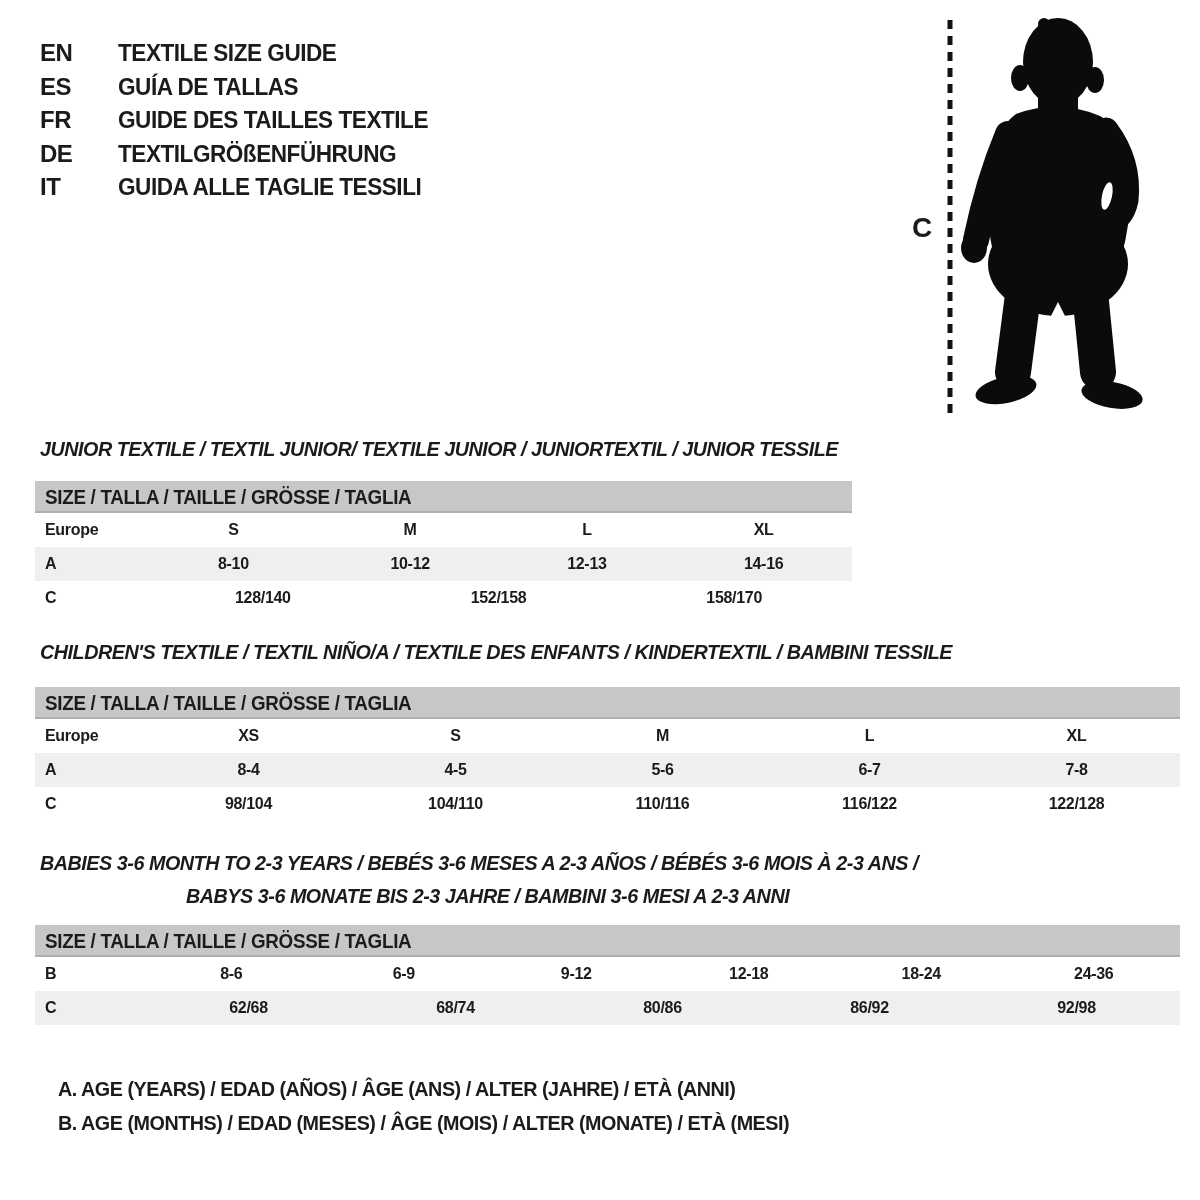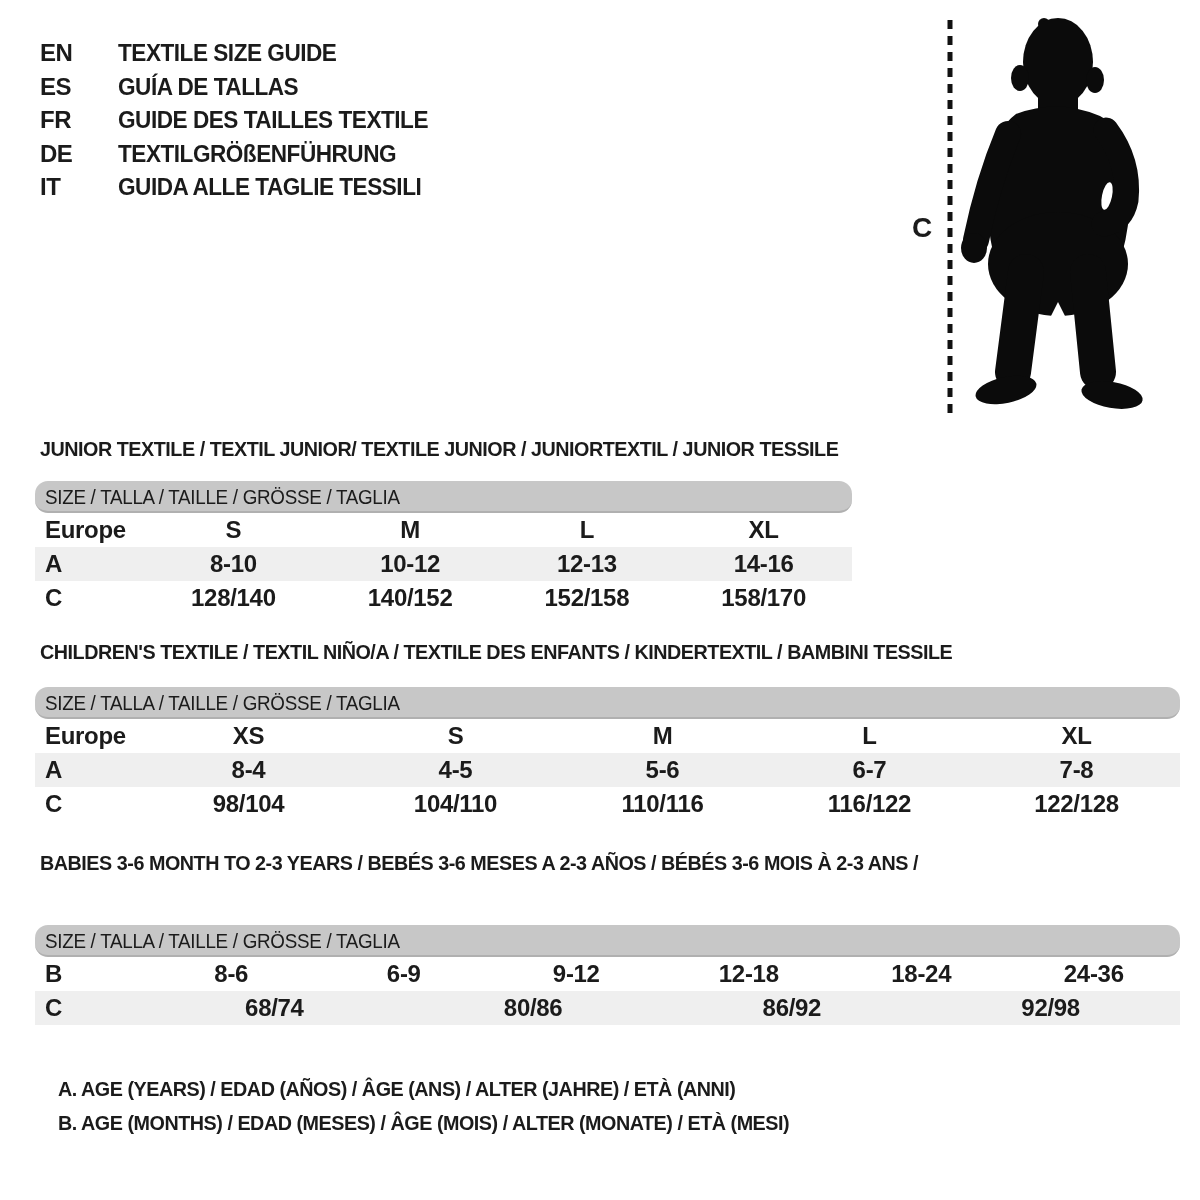--- a/index.html
+++ b/index.html
@@ -22,31 +22,30 @@
   .lang-list{position:absolute;left:40px;top:36px;}
   .lang-row{height:33.5px;line-height:33.5px;font-size:24px;font-weight:bold;letter-spacing:-0.5px;white-space:nowrap;}
   .lang-code{display:inline-block;width:78px;}
 
   
   .figure{position:absolute;left:908px;top:12px;width:240px;height:412px;}
   .figure svg{position:absolute;left:0;top:0;}
   .measure-c{position:absolute;left:4px;top:200px;font-size:28px;font-weight:bold;}
 
   
-  .section-title{position:absolute;left:40px;font-size:21px;font-weight:bold;letter-spacing:-0.5px;white-space:nowrap;}
+  .section-title{position:absolute;left:40px;font-size:21px;font-weight:bold;letter-spacing:-0.5px;white-space:nowrap;font-style:italic;}
   .title-line{height:33px;line-height:33px;white-space:nowrap;text-align:center;}
   .size-table{position:absolute;left:35px;}
   .thead{
     height:32px;line-height:32px;background:var(--header-bg);
     border-bottom:2px solid var(--header-edge);
-    font-size:20px;font-weight:normal;padding-left:10px;box-sizing:border-box;
+    font-size:20px;font-weight:bold;padding-left:10px;box-sizing:border-box;
     letter-spacing:-0.3px;
-    border-radius:13px;
   }
-  .trow{display:flex;height:34px;line-height:34px;font-size:24px;font-weight:bold;letter-spacing:-0.3px;}
+  .trow{display:flex;height:34px;line-height:34px;font-size:16px;font-weight:bold;letter-spacing:-0.3px;}
   .trow.shaded{background:var(--row-alt);}
   .cell{flex:1;text-align:center;}
   .cell.label{flex:0 0 110px;text-align:left;padding-left:10px;box-sizing:border-box;}
 
   #tbl-junior{top:481px;width:817px;}
   #title-junior{top:437px;}
   #tbl-children{top:687px;width:1145px;}
   #title-children{top:640px;}
   #tbl-babies{top:925px;width:1145px;}
   #title-babies{top:846px;}
@@ -113,21 +112,20 @@
         <div class="trow shaded">
           <div class="cell label">A</div>
           <div class="cell">8-10</div>
           <div class="cell">10-12</div>
           <div class="cell">12-13</div>
           <div class="cell">14-16</div>
         </div>
         <div class="trow">
           <div class="cell label">C</div>
           <div class="cell">128/140</div>
-          <div class="cell">140/152</div>
           <div class="cell">152/158</div>
           <div class="cell">158/170</div>
         </div>
       </div>
   </div>
 
   <div class="section-title" id="title-children">
     <span class="cond">CHILDREN'S TEXTILE / TEXTIL NIÑO/A / TEXTILE DES ENFANTS / KINDERTEXTIL / BAMBINI TESSILE</span>
   </div>
   <div class="size-table" id="tbl-children">
@@ -157,37 +155,39 @@
           <div class="cell">104/110</div>
           <div class="cell">110/116</div>
           <div class="cell">116/122</div>
           <div class="cell">122/128</div>
         </div>
       </div>
   </div>
 
   <div class="section-title" id="title-babies">
     <div class="title-line"><span class="cond">BABIES 3-6 MONTH TO 2-3 YEARS / BEBÉS 3-6 MESES A 2-3 AÑOS / BÉBÉS 3-6 MOIS À 2-3 ANS /</span></div>
+    <div class="title-line"><span class="cond">BABYS 3-6 MONATE BIS 2-3 JAHRE / BAMBINI 3-6 MESI A 2-3 ANNI</span></div>
   </div>
   <div class="size-table" id="tbl-babies">
     <div class="thead">
       <span class="cond">SIZE / TALLA / TAILLE / GRÖSSE / TAGLIA</span>
     </div>
     <div>
         <div class="trow">
           <div class="cell label">B</div>
           <div class="cell">8-6</div>
           <div class="cell">6-9</div>
           <div class="cell">9-12</div>
           <div class="cell">12-18</div>
           <div class="cell">18-24</div>
           <div class="cell">24-36</div>
         </div>
         <div class="trow shaded">
           <div class="cell label">C</div>
+          <div class="cell">62/68</div>
           <div class="cell">68/74</div>
           <div class="cell">80/86</div>
           <div class="cell">86/92</div>
           <div class="cell">92/98</div>
         </div>
       </div>
   </div>
 
   <div class="legend" id="legend">
       <div class="legend-row"><span class="cond">A. AGE (YEARS) / EDAD (AÑOS) / ÂGE (ANS) / ALTER (JAHRE) / ETÀ (ANNI)</span></div>

